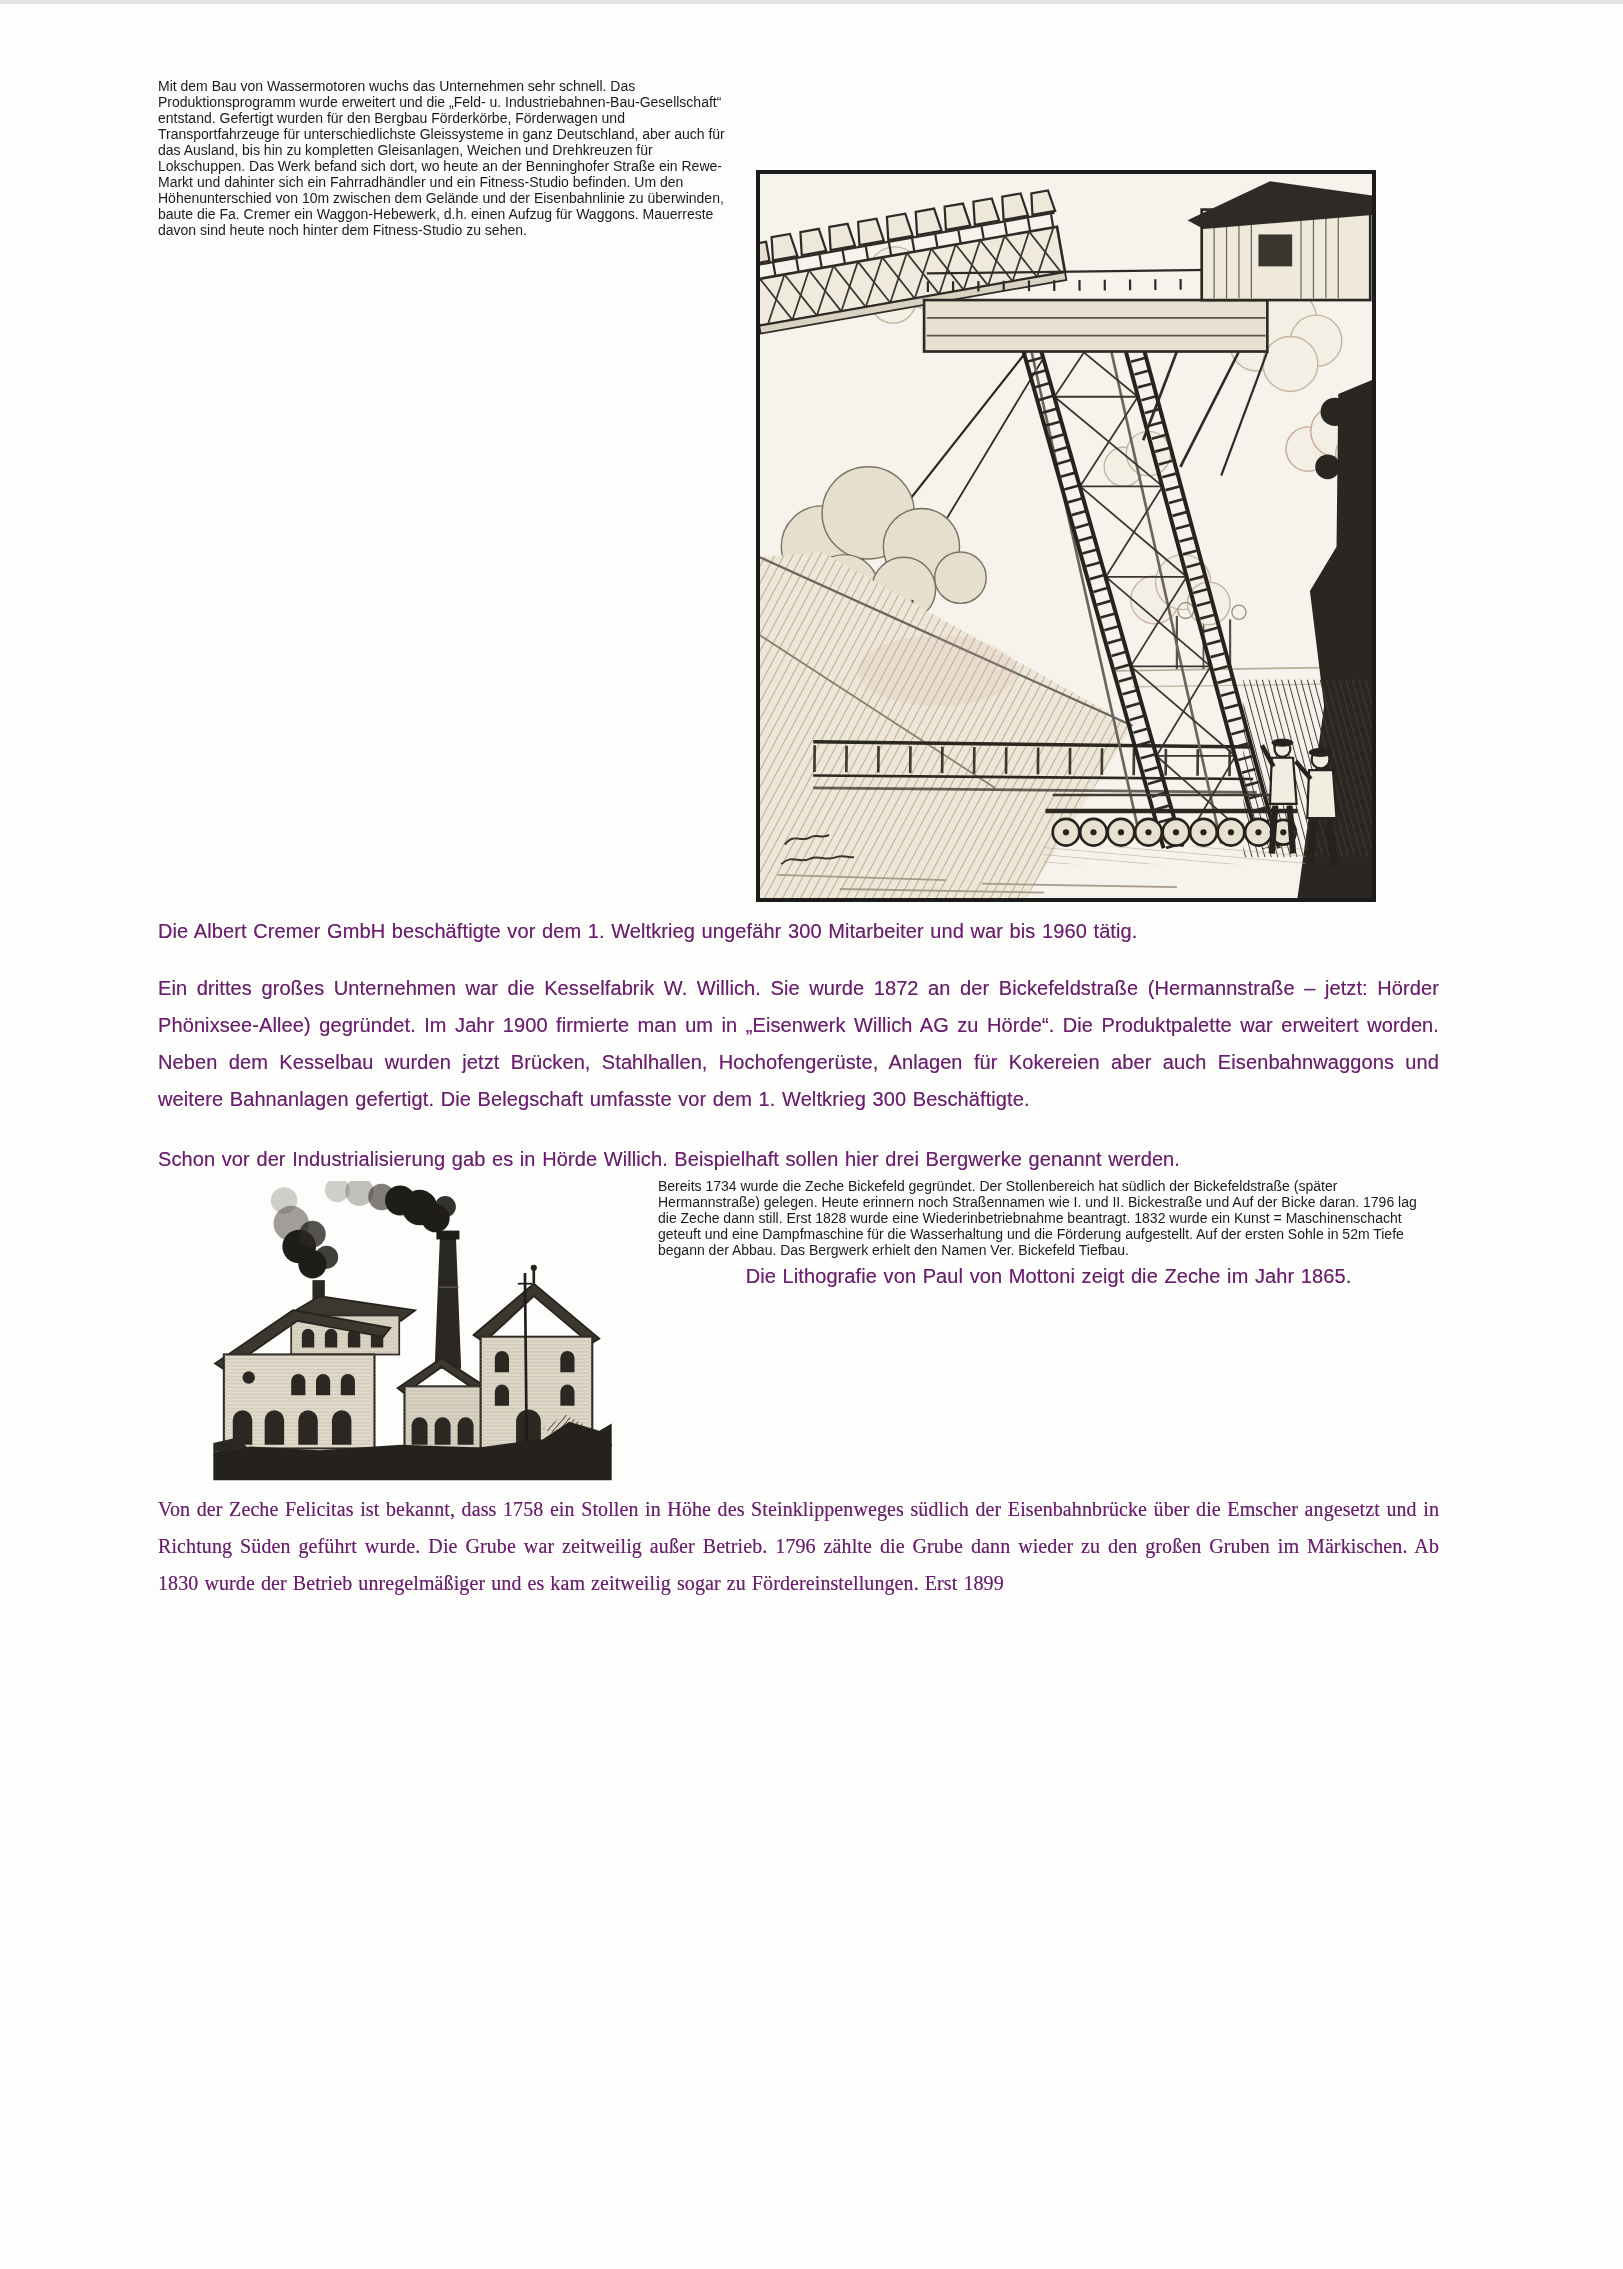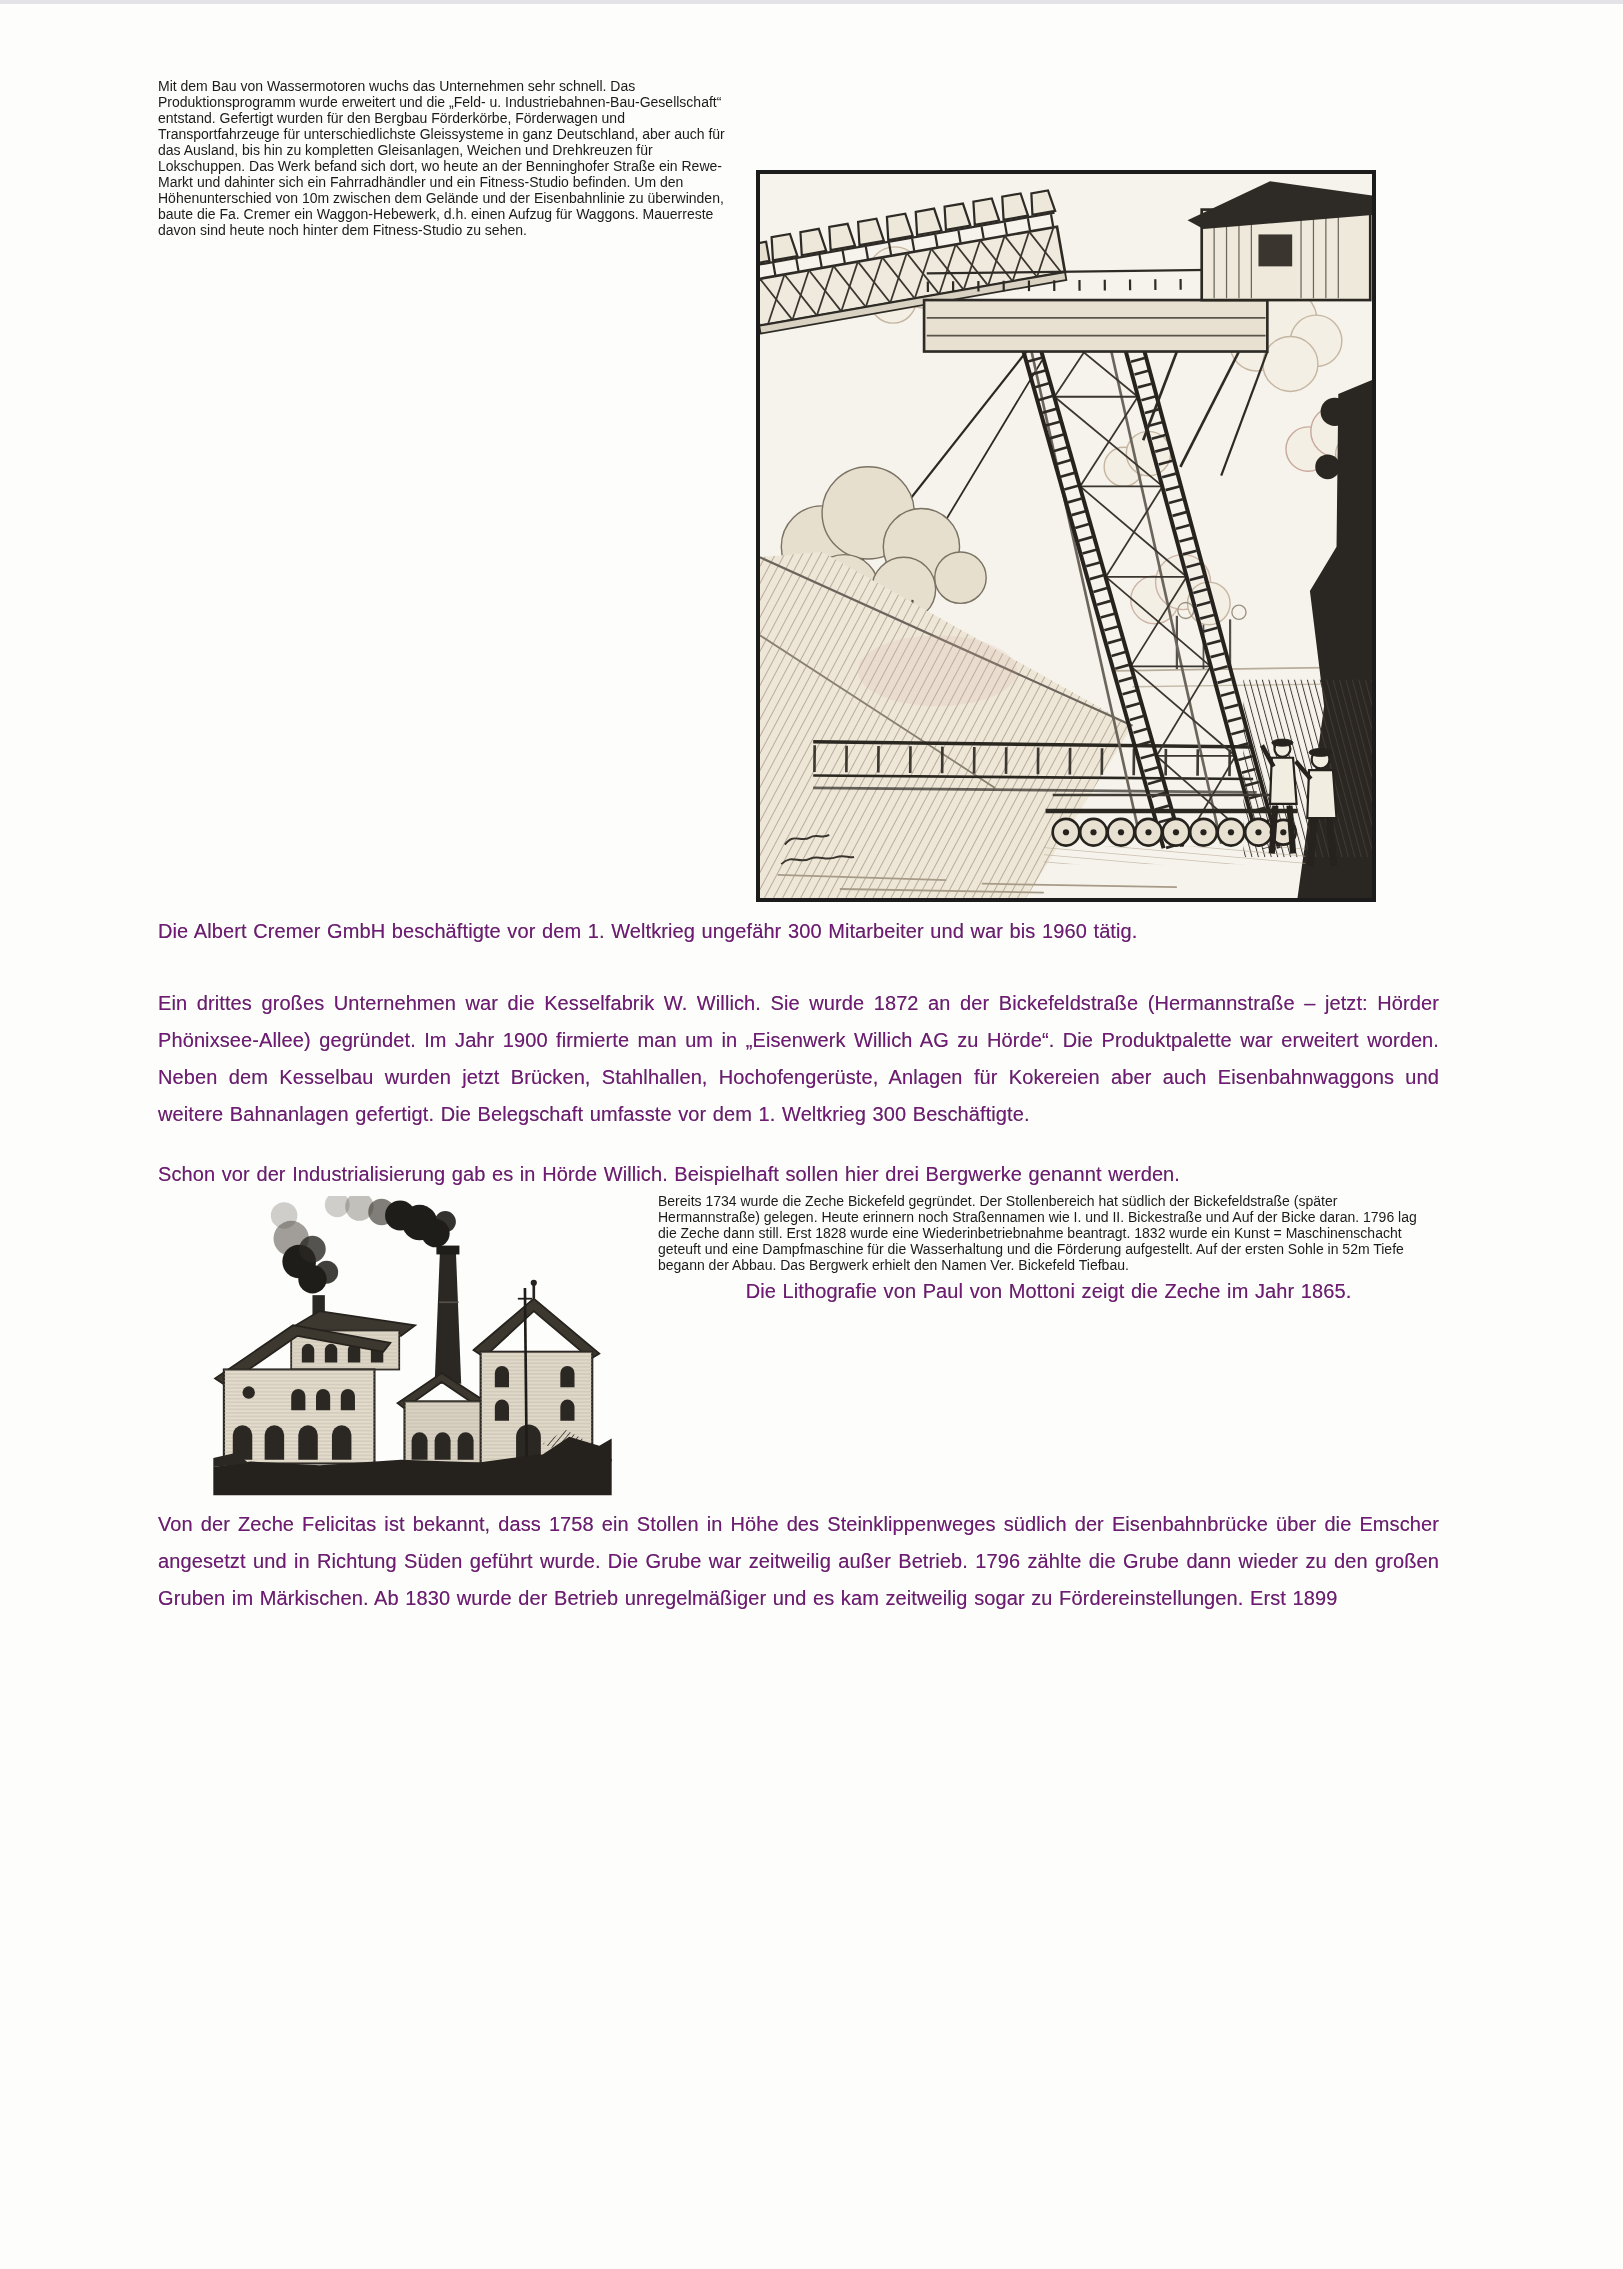--- a/index.html
+++ b/index.html
@@ -20,23 +20,23 @@
   p{
     margin:0;
     font-size:20px;
     line-height:37px;
     text-align:justify;
     letter-spacing:0.1px;
     word-spacing:0.9px;
     color:#701a75;
     text-shadow:0 0 0.4px rgba(20,20,20,0.5);
   }
-  p.gap-large{margin-top:35px;}
+  p.gap-large{margin-top:20px;}
   p.gap-small{margin-top:23px;}
-  p.gap-tiny{margin-top:17.7px;}
+  p.gap-tiny{margin-top:17.7px;font-family:Liberation Serif, serif;}
   p.left-line{text-align:center;}
   p.clear{clear:both;}
   figure{margin:0;padding:0;}
   .fig-right{
     float:right;
     width:621px;
     margin:92px 62px 10.6px 19.5px;
   }
   .frame{
     width:612px;height:724px;

